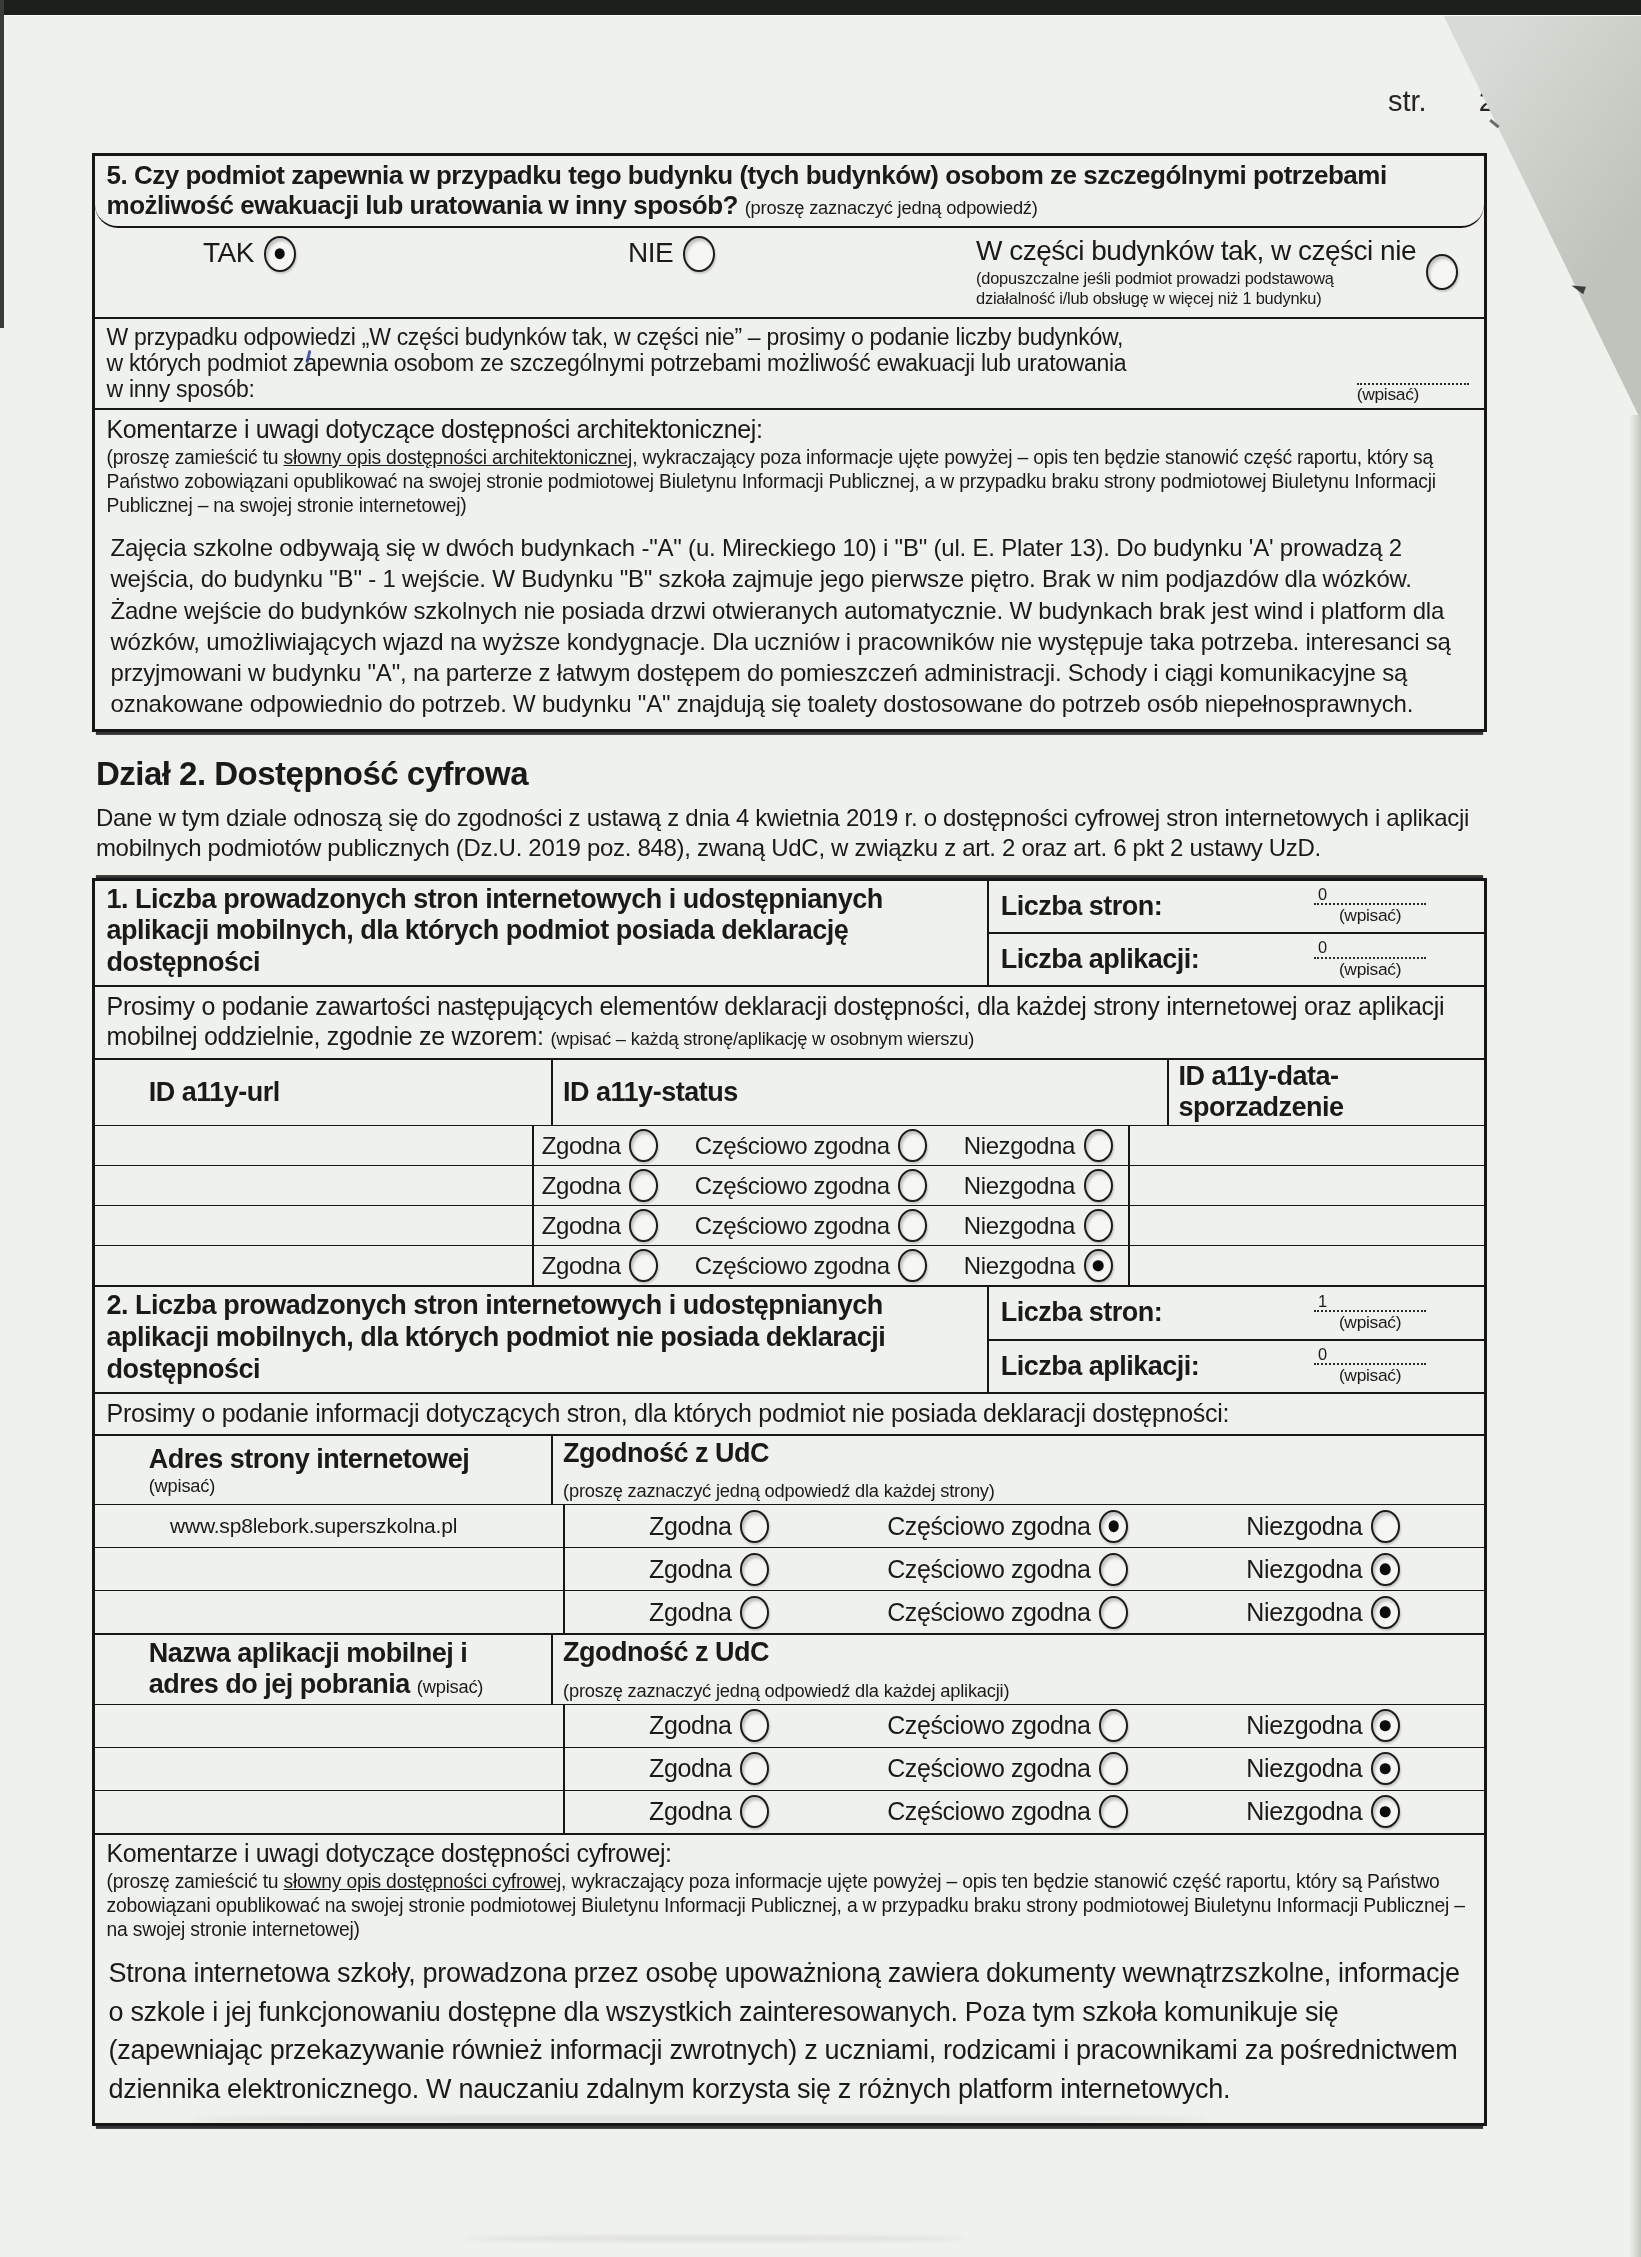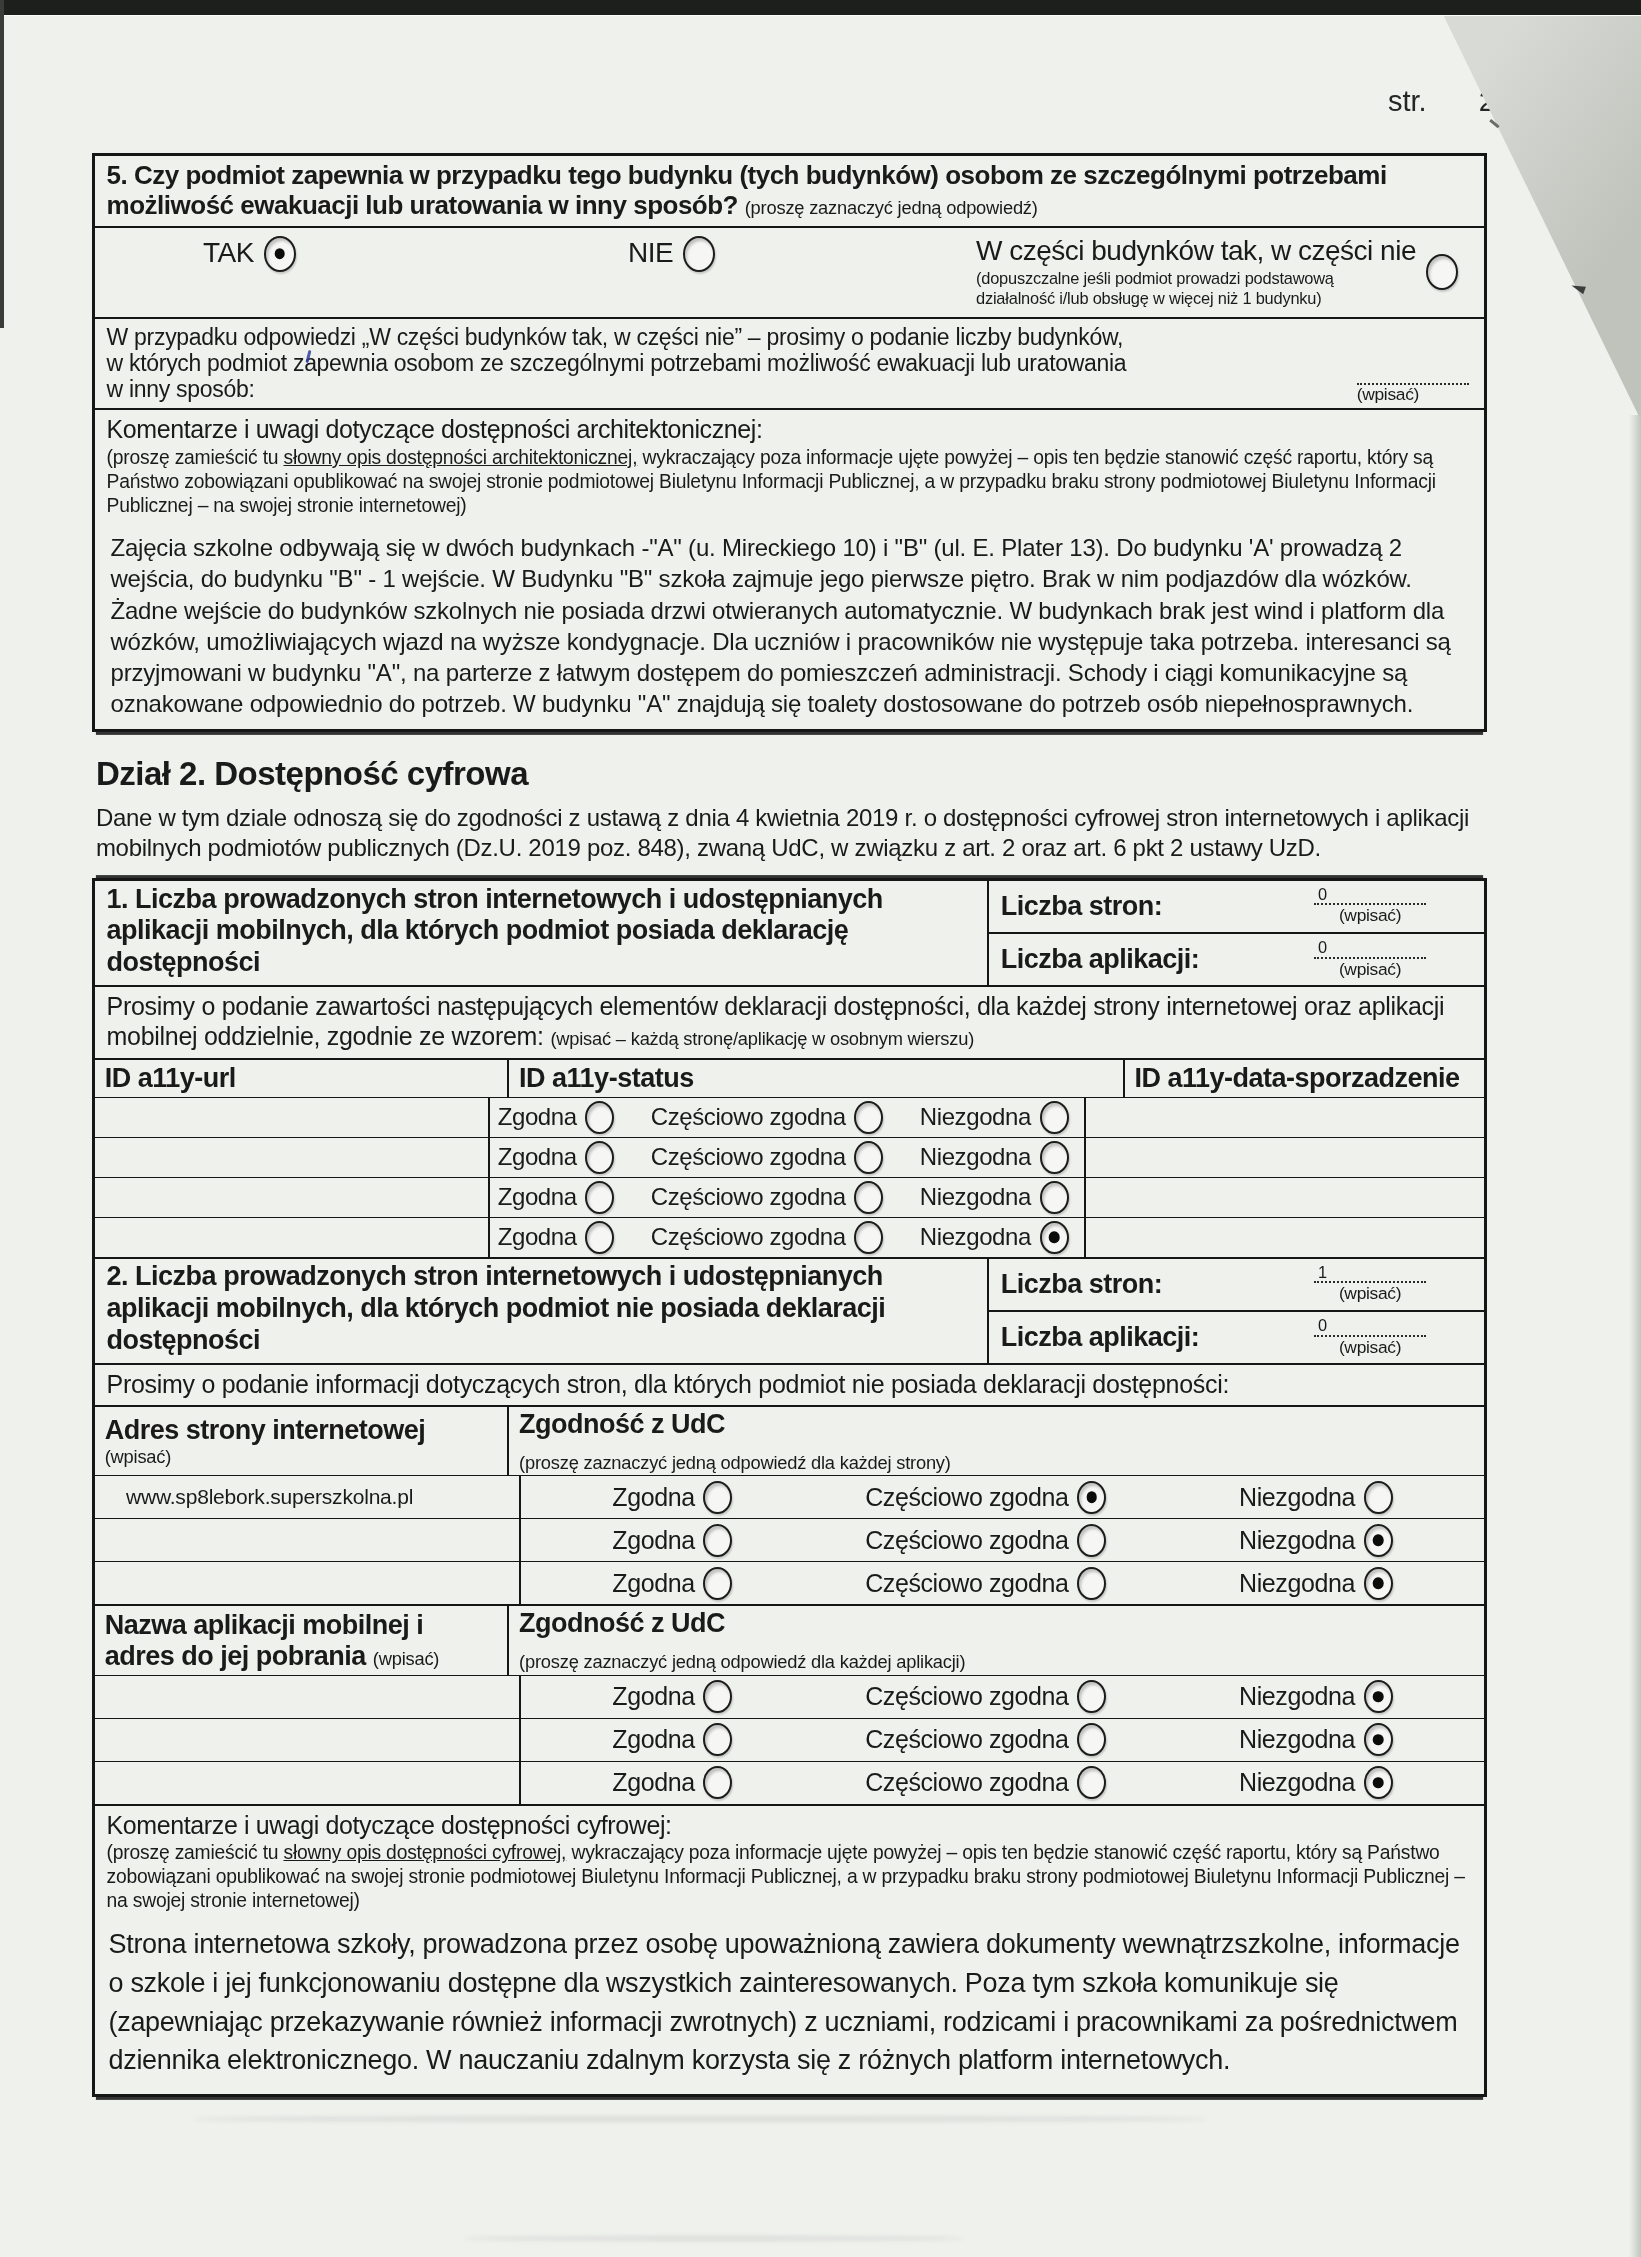--- a/index.html
+++ b/index.html
@@ -22,21 +22,21 @@
   .page-num{position:absolute;top:85px;left:1388px;font-size:29px;color:#262626;z-index:4;}
   .page-num .num{display:inline-block;margin-left:52px;}
 
   .content{position:absolute;left:92px;top:153px;width:1395px;}
   .box{border:3.9px solid #161616;}
   .sec5{box-shadow:0 6.8px 0 -3.9px #333;}
   .digital{box-shadow:0 6.8px 0 -3.9px #333,0 -6.8px 0 -3.9px #333;margin-top:13.5px;}
 
   .small-note{font-size:18.3px;font-weight:normal;letter-spacing:-0.2px;}
   .s5-head{padding:3.9px 11.6px 5.8px;border-bottom:2.9px solid #161616;font-size:26px;font-weight:bold;
-    line-height:1.16;letter-spacing:-0.5px;}
+    line-height:1.16;letter-spacing:-0.5px;border-radius:23px;}
   .s5-opts{position:relative;height:89px;border-bottom:2.9px solid #161616;}
   .opt{position:absolute;top:7.7px;display:flex;align-items:center;gap:9.7px;}
   .opt-label{font-size:28px;letter-spacing:-0.5px;line-height:1.1;}
   .opt-note{font-size:16.4px;line-height:1.18;margin-top:2.9px;letter-spacing:-0.2px;}
   .s5-follow{position:relative;padding:4.8px 11.6px 5.8px;border-bottom:2.9px solid #161616;
     font-size:23px;line-height:1.14;letter-spacing:-0.3px;}
   .s5-follow span{display:block;}
   .pen-mark{position:absolute;left:212px;top:31px;width:2.9px;height:12.6px;background:#2f3f9f;
     transform:rotate(14deg);border-radius:1.9px;opacity:.85;}
   .follow-fill{position:absolute;right:15.4px;bottom:3.9px;}
@@ -59,21 +59,21 @@
   .split-right{flex:1;display:flex;flex-direction:column;}
   .count-row{flex:1;display:flex;align-items:center;justify-content:space-between;padding:1.9px 58px 1.9px 11.6px;}
   .count-row.first{border-bottom:2.9px solid #161616;}
   .count-label{font-weight:bold;font-size:27px;letter-spacing:-0.5px;}
   .prompt{padding:3.9px 11.6px 5.8px;border-bottom:2.9px solid #161616;font-size:25px;line-height:1.22;
     letter-spacing:-0.3px;}
 
   .trow{display:flex;border-bottom:1.9px solid #161616;align-items:stretch;}
   .trow.last{border-bottom:2.9px solid #161616;}
   .cell{display:flex;align-items:center;}
-  .c1{width:393px;border-right:2.9px solid #161616;flex:none;}
+  .c1{width:393px;border-right:2.9px solid #161616;flex:none;margin-left:44px;}
   .c2{width:594px;border-right:2.9px solid #161616;flex:none;}
   .c-last{flex:1;}
   .th{font-weight:bold;font-size:27px;letter-spacing:-0.5px;}
   .thpad{padding:1.9px 9.7px;}
   .t3head{min-height:37px;}
   .t3row{min-height:39px;}
   .t2head{min-height:60px;}
   .t2row{min-height:42px;}
   .th-stack{flex-direction:column;align-items:flex-start;justify-content:center;padding:1.9px 9.7px;}
   .th-inline{padding:1.9px 9.7px;gap:11.6px;align-items:baseline;flex-wrap:wrap;flex-direction:column;}

